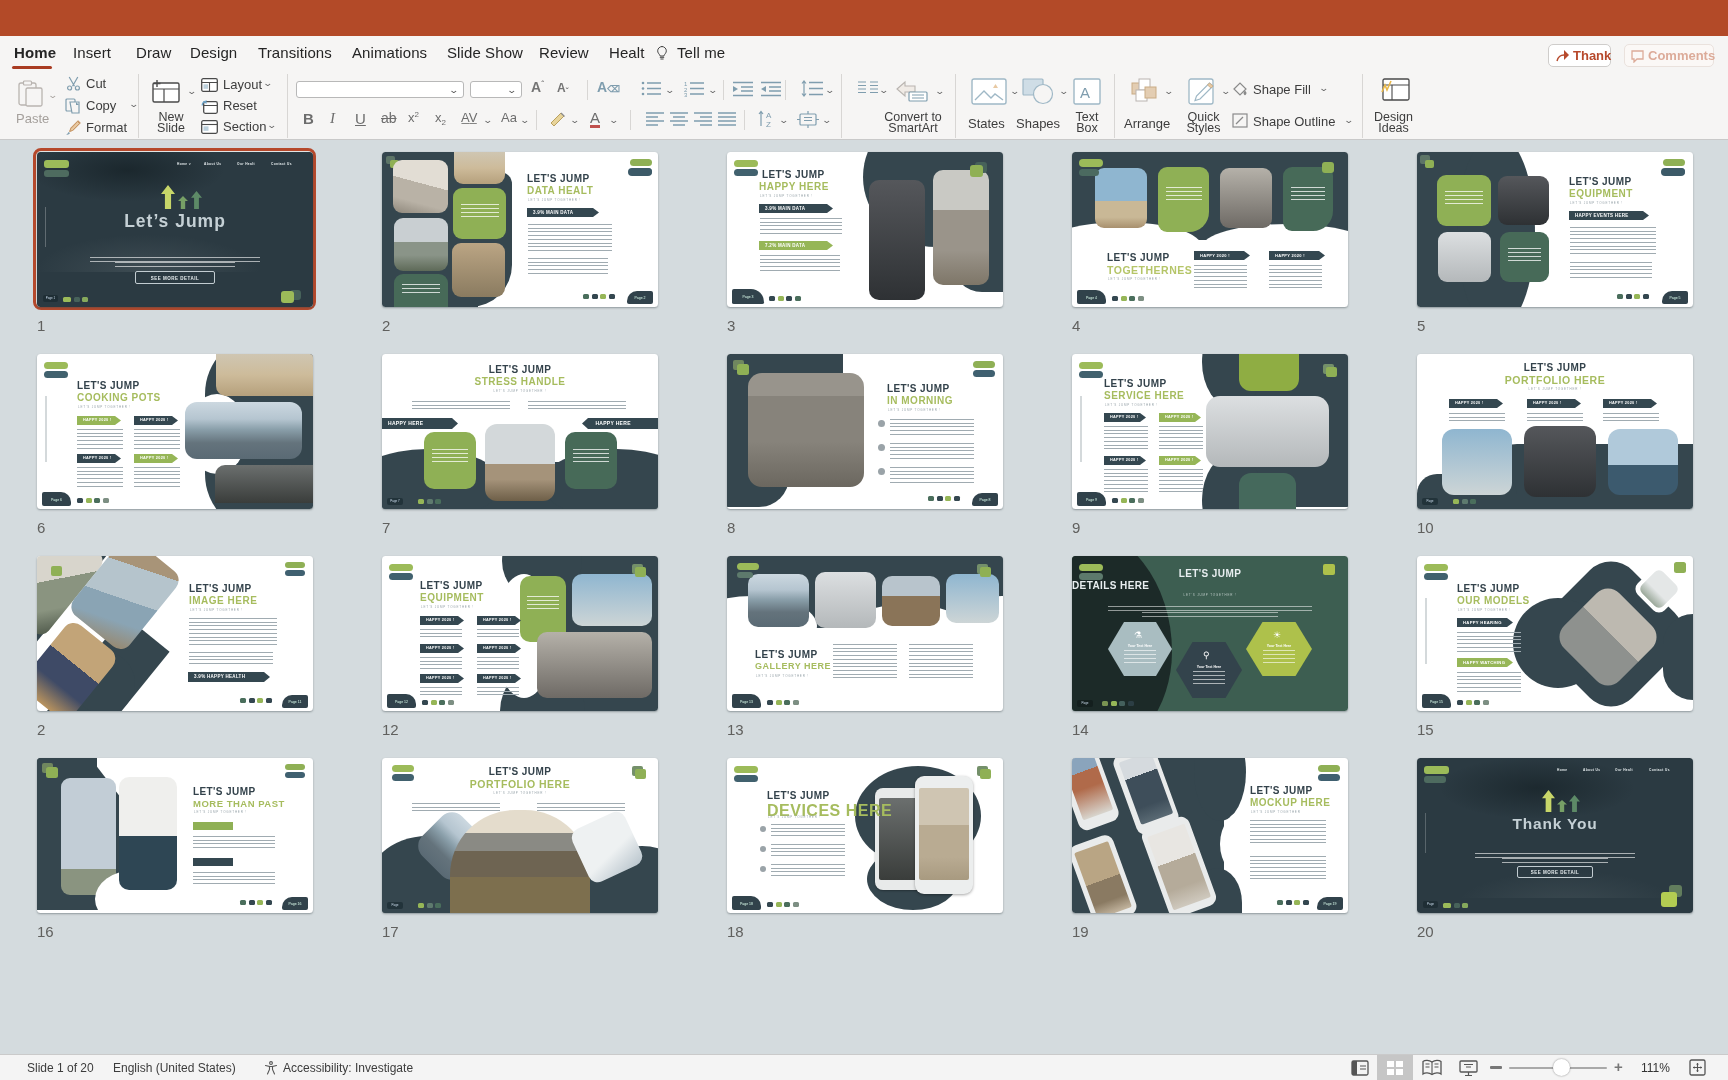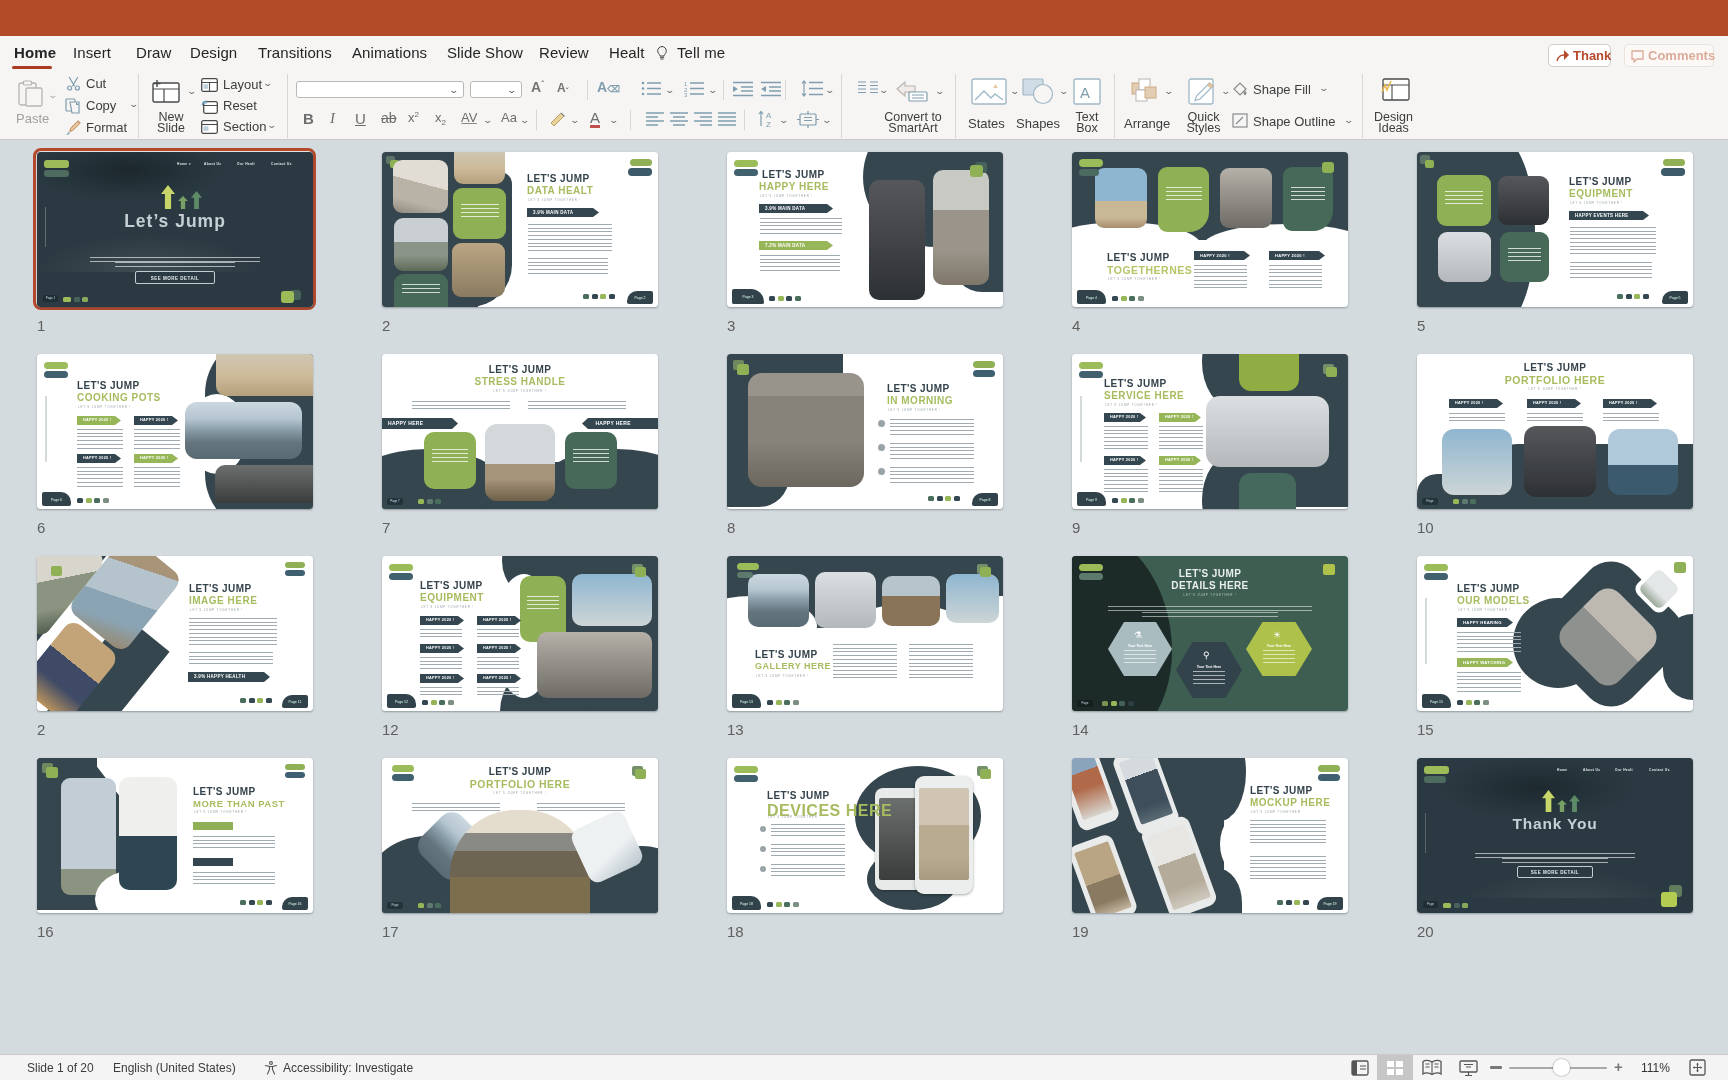--- a/index.html
+++ b/index.html
@@ -683,21 +683,21 @@
       <i class="d3"></i>
       <i class="d4"></i>
     </div>
 </div>
 <div class="snum" style="left:727px;top:721px">13</div>
 
 <div class="slide" style="left:1072px;top:556px">
  <div class="abs" style="left:0;top:0;width:276px;height:155px;background:#3d5e51"></div>
  <div class="abs" style="left:-80px;top:-30px;width:180px;height:230px;background:#1c2a28;border-radius:0 60% 50% 0"></div>
  <div class="t1" style="left:0;top:12px;width:276px;text-align:center;font-size:10px;color:#e8eef0">LET'S JUMP</div>
- <div class="t1" style="left:0;top:24px;width:276px;text-align:center;font-size:10px;color:#e8eef0">DETAILS HERE</div>
+ <div class="t1" style="left:0;top:24px;width:276px;text-align:left;font-size:10px;color:#e8eef0">DETAILS HERE</div>
  <div class="t3" style="left:0;top:37px;width:276px;text-align:center;color:#b8c6c2">LET'S JUMP TOGETHER !</div>
  <div class="txtw" style="left:36px;top:50px;width:204px;height:5px;opacity:.7"></div>
  <div class="txtw" style="left:70px;top:56px;width:136px;height:5px;opacity:.7"></div>
  <div class="hex" style="left:36px;top:66px;width:64px;height:54px;background:#a9bdc1"></div>
  <div class="abs" style="left:62px;top:74px;width:12px;height:12px;color:#fff;font-size:9px">⚗</div>
  <div class="abs" style="left:52px;top:88px;width:32px;font-size:3.5px;font-weight:700;color:#fff;text-align:center">Your Text Here</div>
  <div class="txtw" style="left:52px;top:94px;width:32px;height:13px;opacity:.8"></div>
  <div class="hex" style="left:104px;top:86px;width:66px;height:56px;background:#33434c"></div>
  <div class="abs" style="left:131px;top:94px;width:12px;height:12px;color:#fff;font-size:9px">⚲</div>
  <div class="abs" style="left:121px;top:109px;width:32px;font-size:3.5px;font-weight:700;color:#fff;text-align:center">Your Text Here</div>

